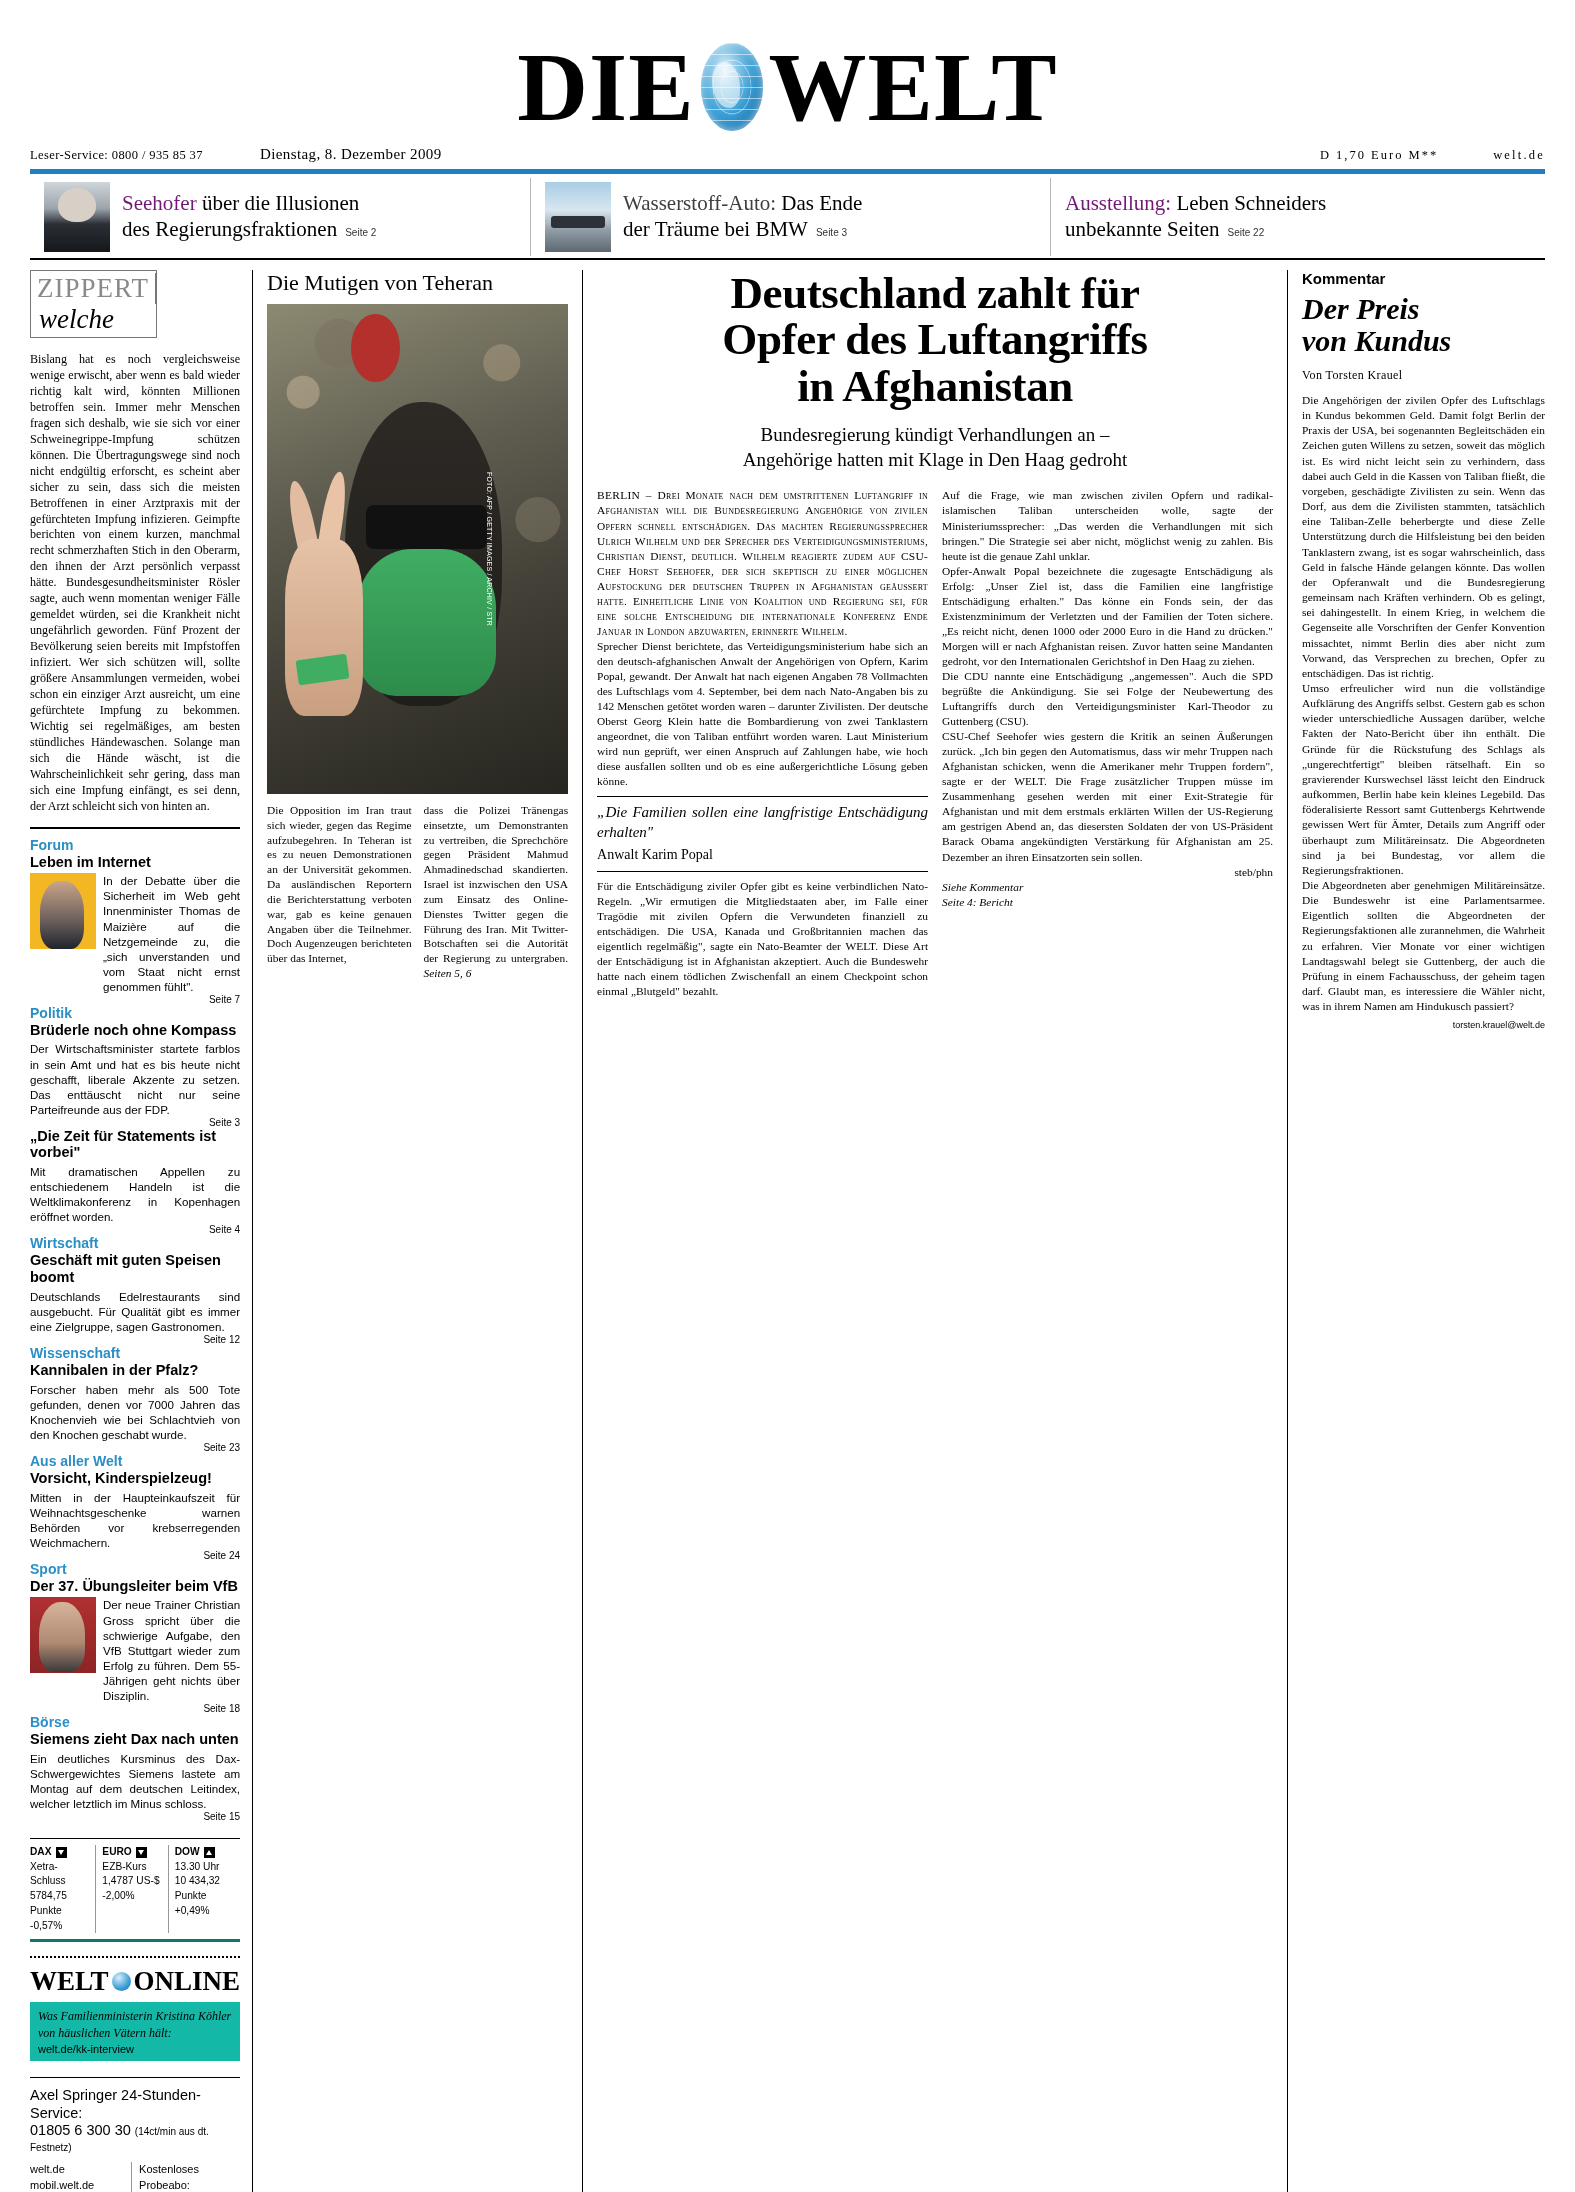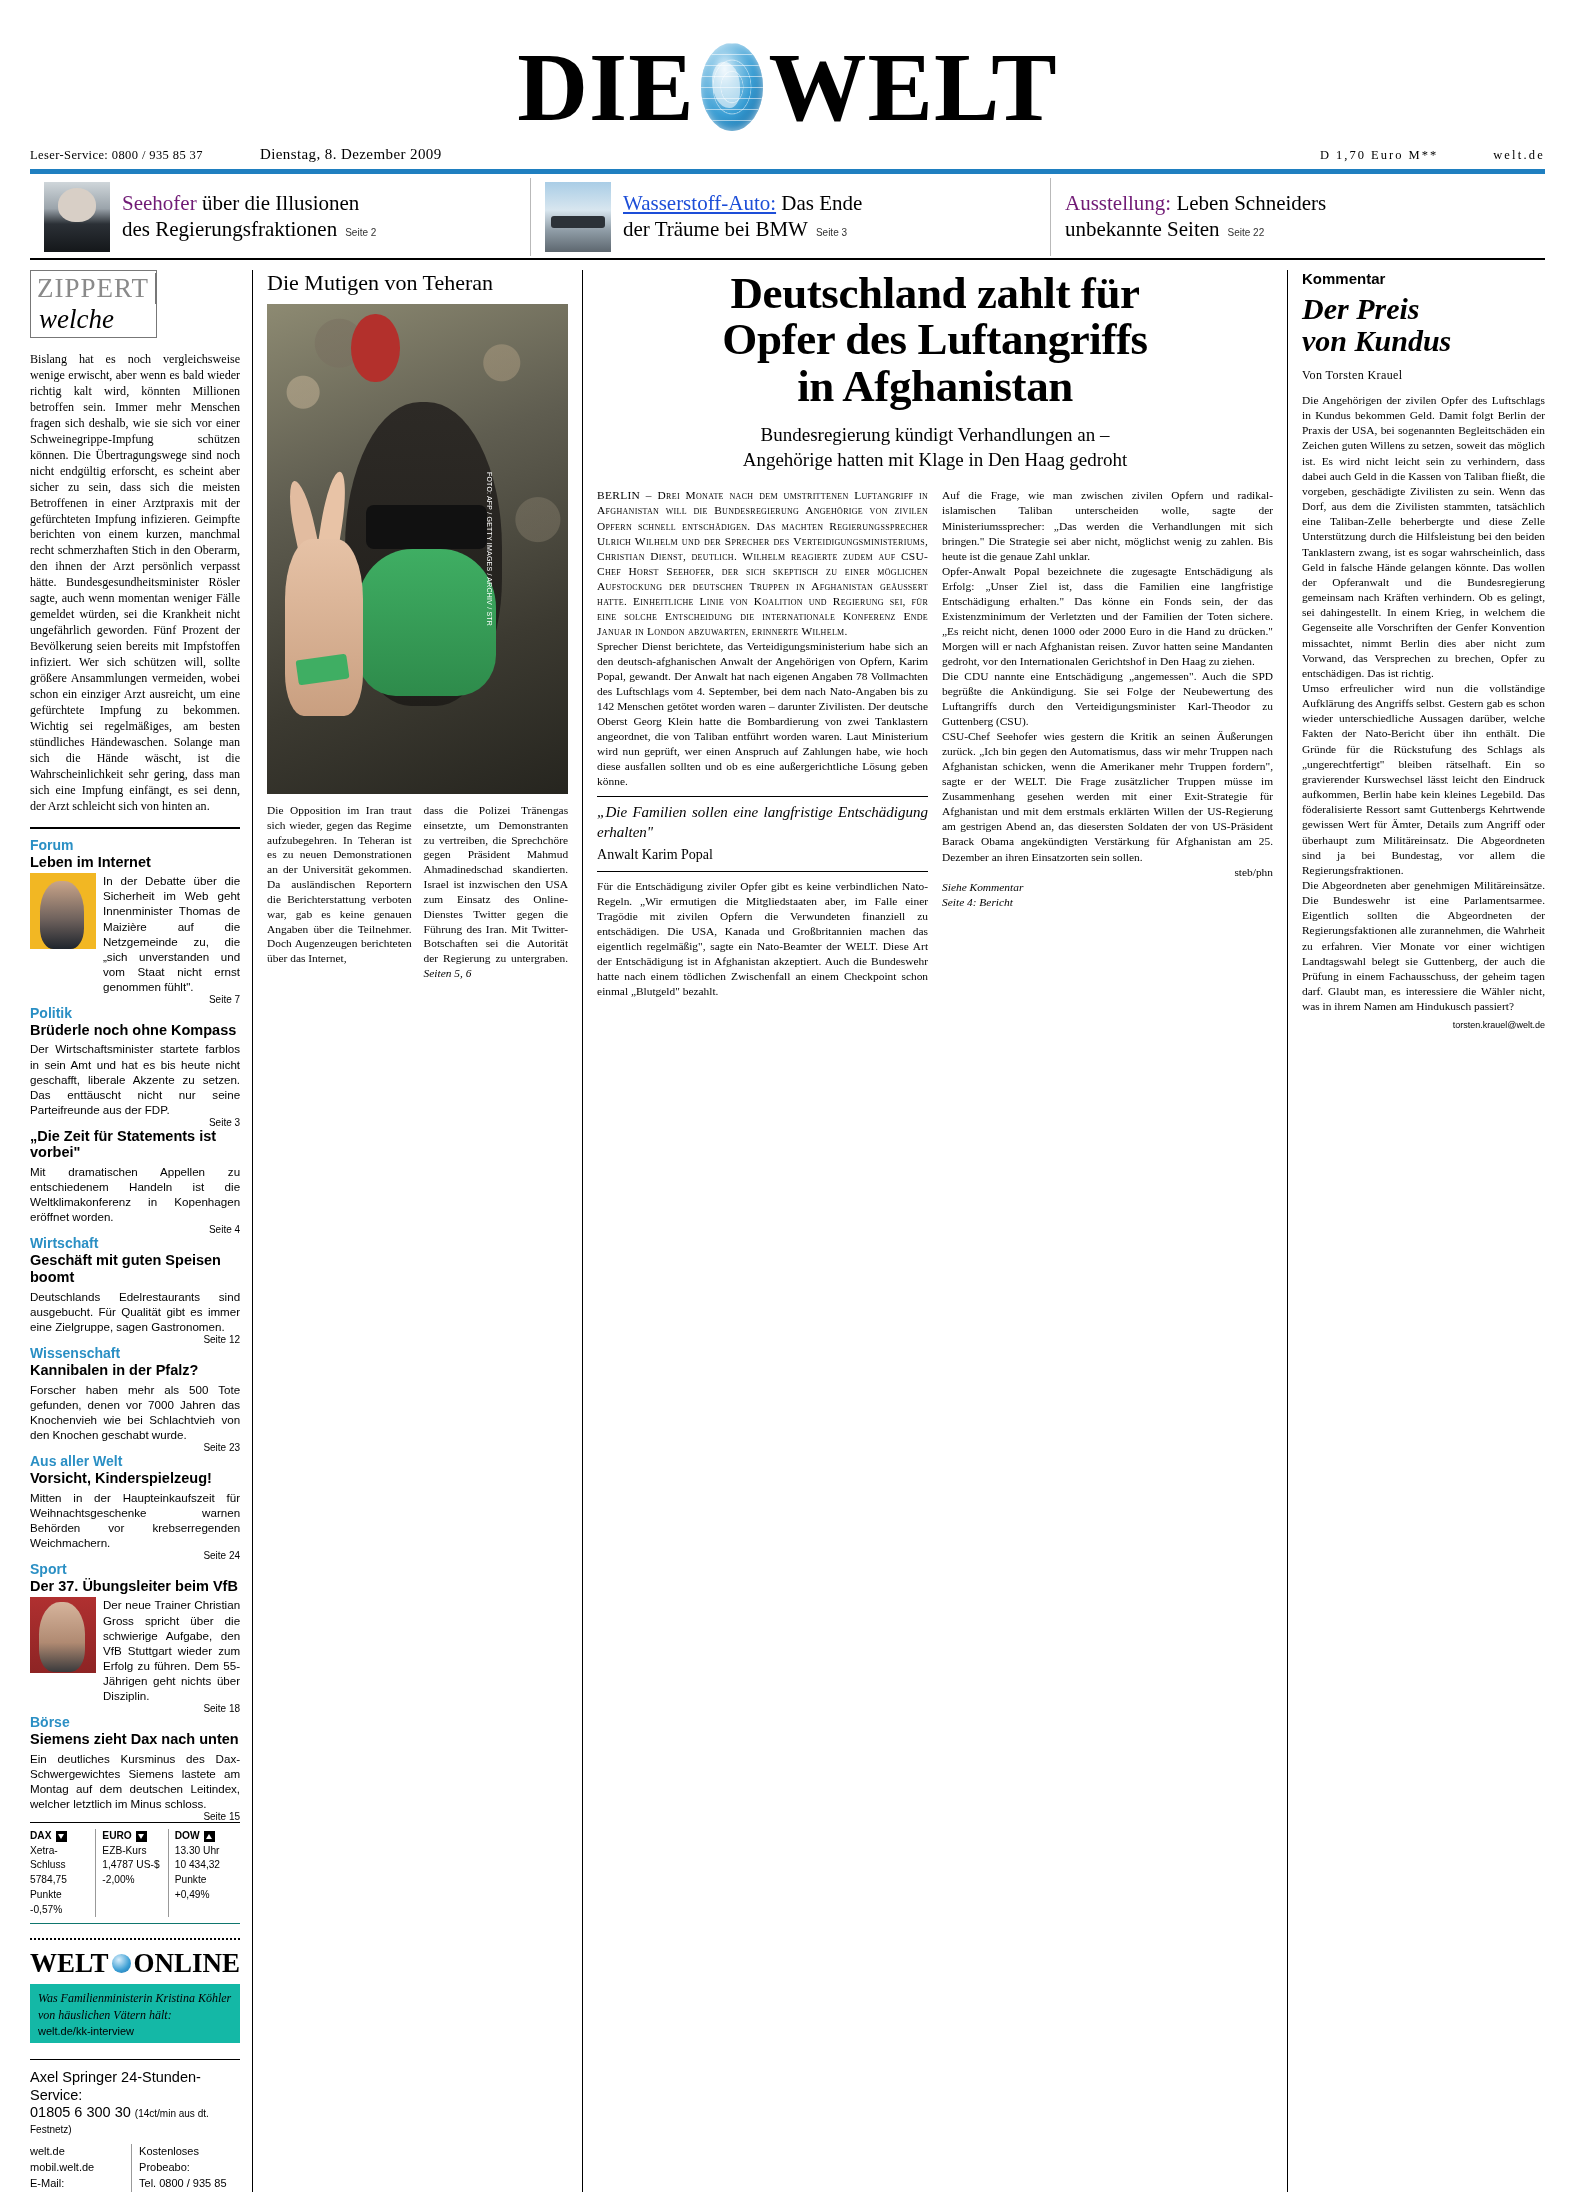--- a/index.html
+++ b/index.html
@@ -57,21 +57,21 @@
   .teasers { display: flex; height: 82px; align-items: stretch; padding-top: 4px; }
   .teaser { display: flex; align-items: center; gap: 12px; padding: 0 14px; }
   .teaser + .teaser { border-left: 1px solid #b9b9b9; }
   .teaser-thumb { width: 66px; height: 70px; flex: 0 0 66px; overflow: hidden; position: relative; }
   .thumb-seehofer { background: linear-gradient(180deg,#cfd6da 0%,#9ba4ab 38%,#2b3036 60%,#14171a 100%); }
   .thumb-seehofer::after { content:""; position:absolute; left:14px; top:6px; width:38px; height:34px; border-radius:50% 50% 45% 45%; background:#d8cfc6; }
   .thumb-bmw { background: linear-gradient(180deg,#a9cde6 0%,#d8e6ef 40%,#8e9ba5 70%,#5d676f 100%); }
   .thumb-bmw::after { content:""; position:absolute; left:6px; top:34px; width:54px; height:12px; background:#2c3238; border-radius:3px; }
   .teaser-text { font-family: "Liberation Serif", serif; font-size: 21px; line-height: 1.22; }
   .teaser-text .lead-blue { color: #701a75; }
-  .teaser-text .lead-red { color: #1d4ed8; text-decoration: underline; }
+  .teaser-text .lead-red { color: #404040; }
   .teaser-page { font-family: "Liberation Sans", sans-serif; font-size: 10px; color: #333; margin-left: 8px; }
   .t1 { flex: 0 0 500px; }
   .t2 { flex: 0 0 520px; }
   .t3 { flex: 1; }
 
   .rule-dark { height: 2px; background: #000; margin-top: 2px; }
 
   
   .main { display: flex; gap: 0; margin-top: 10px; }
   .col-side { flex: 0 0 200px; padding-right: 12px; }
@@ -90,21 +90,21 @@
   .sec-head { font-family: "Liberation Sans", sans-serif; font-weight: bold; font-size: 14.5px; line-height: 1.15; margin-bottom: 3px; }
   .sec-body { font-family: "Liberation Sans", sans-serif; font-size: 11.6px; line-height: 1.3; text-align: justify; }
   .sec-page { font-family: "Liberation Sans", sans-serif; font-size: 10px; text-align: right; display: block; }
   .sec-with-img { display: flex; gap: 7px; }
   .sec-img { width: 66px; height: 76px; flex: 0 0 66px; }
   .img-maiziere { background: linear-gradient(180deg,#f2b723 0%,#f2b723 100%); position: relative; overflow: hidden; }
   .img-maiziere::after { content:""; position:absolute; left:10px; top:8px; width:44px; height:68px; border-radius:45% 45% 30% 30%; background: linear-gradient(180deg,#c9a489 0%,#6f625d 56%,#1f252d 100%); }
   .img-gross { background: linear-gradient(180deg,#b03030 0%,#8d2424 100%); position: relative; overflow: hidden; }
   .img-gross::after { content:""; position:absolute; left:9px; top:5px; width:46px; height:70px; border-radius:46% 46% 32% 32%; background: linear-gradient(180deg,#d6b49c 0%,#b08a72 58%,#3a3a3c 100%); }
 
-  .quotes { display: flex; border-top: 1px solid #000; border-bottom: 1px solid #0f766e; margin-top: 0; padding: 6px 0; font-family: "Liberation Sans", sans-serif; font-size: 10.2px; }
+  .quotes { display: flex; border-top: 1px solid #000; border-bottom: 3px solid #0f766e; margin-top: 16px; padding: 6px 0; font-family: "Liberation Sans", sans-serif; font-size: 10.2px; }
   .quote-cell { flex: 1; padding-right: 6px; line-height: 1.45; }
   .quote-cell + .quote-cell { border-left: 1px solid #999; padding-left: 6px; }
   .quote-cell .qn { font-weight: bold; display: flex; align-items: center; gap: 4px; }
   .arrow-dn { display:inline-block; width:11px; height:11px; background:#000; position:relative; }
   .arrow-dn::after { content:""; position:absolute; left:2px; top:3px; border-left:3.5px solid transparent; border-right:3.5px solid transparent; border-top:5px solid #fff; }
   .arrow-up { display:inline-block; width:11px; height:11px; background:#000; position:relative; }
   .arrow-up::after { content:""; position:absolute; left:2px; top:3px; border-left:3.5px solid transparent; border-right:3.5px solid transparent; border-bottom:5px solid #fff; }
 
   .dotted { border-top: 2px dotted #000; margin: 14px 0 8px; }
   .wo-logo { font-family: "Liberation Serif", serif; font-weight: bold; font-size: 27px; display: flex; align-items: center; gap: 3px; }

